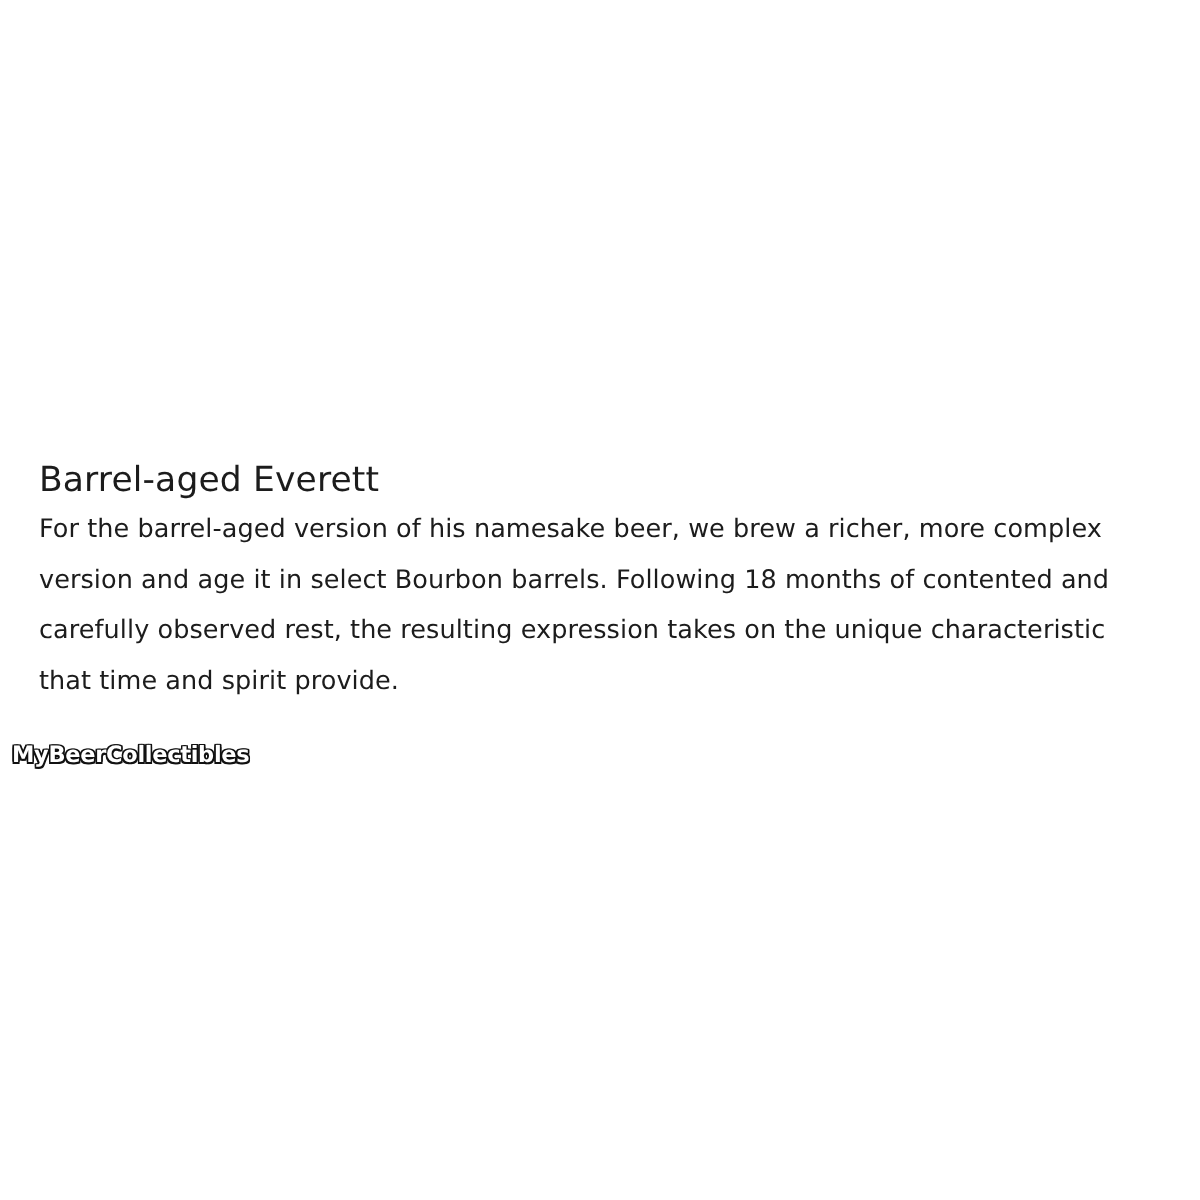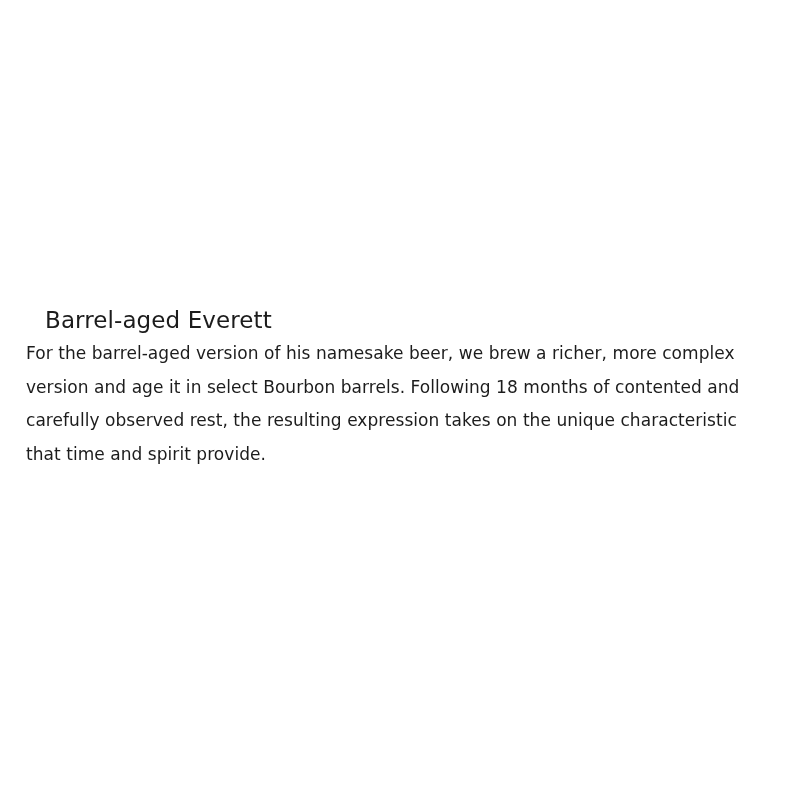--- a/index.html
+++ b/index.html
@@ -24,21 +24,20 @@
     left: 26px;
     top: 303px;
     width: 748px;
   }
   .title {
     font-size: 23px;
     line-height: 34px;
     color: #1c1c1c;
     font-weight: 400;
     letter-spacing: 0.1px;
-    margin-left: 19px;
   }
   .body-text {
     font-size: 17px;
     line-height: 33.5px;
     color: #1c1c1c;
     font-weight: 400;
     letter-spacing: 0.05px;
     white-space: pre-line;
   }
   .watermark {
@@ -62,14 +61,15 @@
 </head>
 <body>
 
 <div class="page">
 
   <div class="text-block">
     <div class="title">Barrel-aged Everett</div>
     <div class="body-text">For the barrel-aged version of his namesake beer, we brew a richer, more complex version and age it in select Bourbon barrels. Following 18 months of contented and carefully observed rest, the resulting expression takes on the unique characteristic that time and spirit provide.</div>
   </div>
 
+  <div class="watermark">MyBeerCollectibles</div>
 
 </div>
 
 </body></html>

